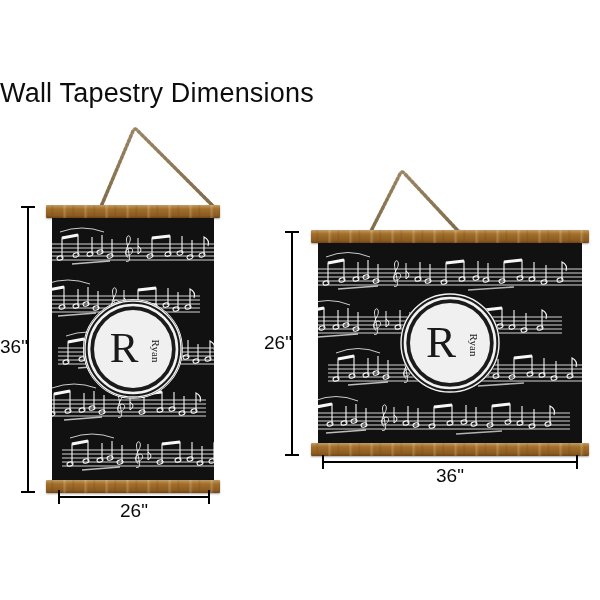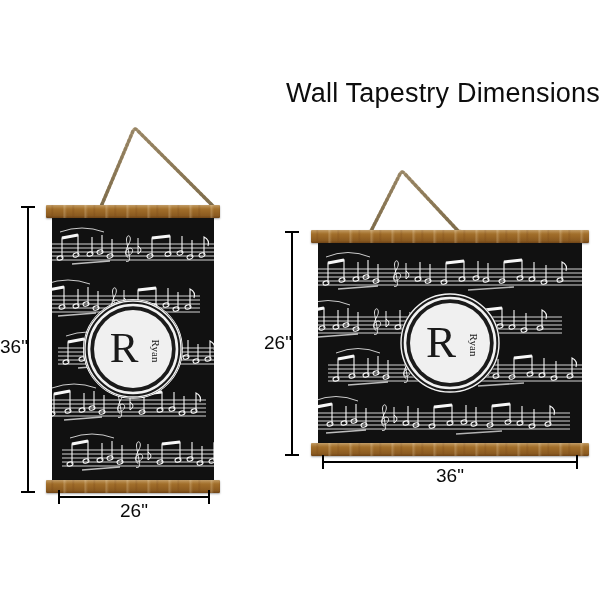--- a/index.html
+++ b/index.html
@@ -10,21 +10,21 @@
     font-family:"Liberation Sans", sans-serif;
     overflow:hidden;
     position:relative;
   }
   #stage{position:absolute;left:0;top:0;width:600px;height:600px;}
 
   
   .page-title{
     position:absolute;
     left:0;top:78px;width:600px;
-    text-align:right;
+    text-align:left;
     font-size:27px;
     font-weight:400;
     letter-spacing:0.2px;
     color:#0d0d0d;
     font-family:"Liberation Sans", sans-serif;
   }
 
   
   .tapestry{position:absolute;}
 

